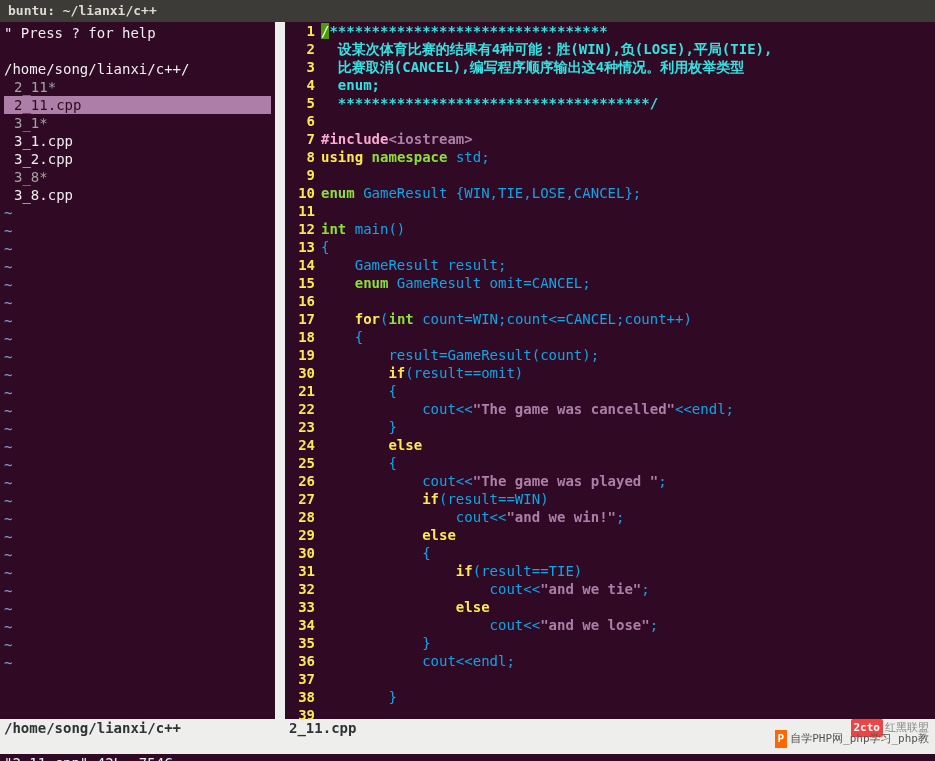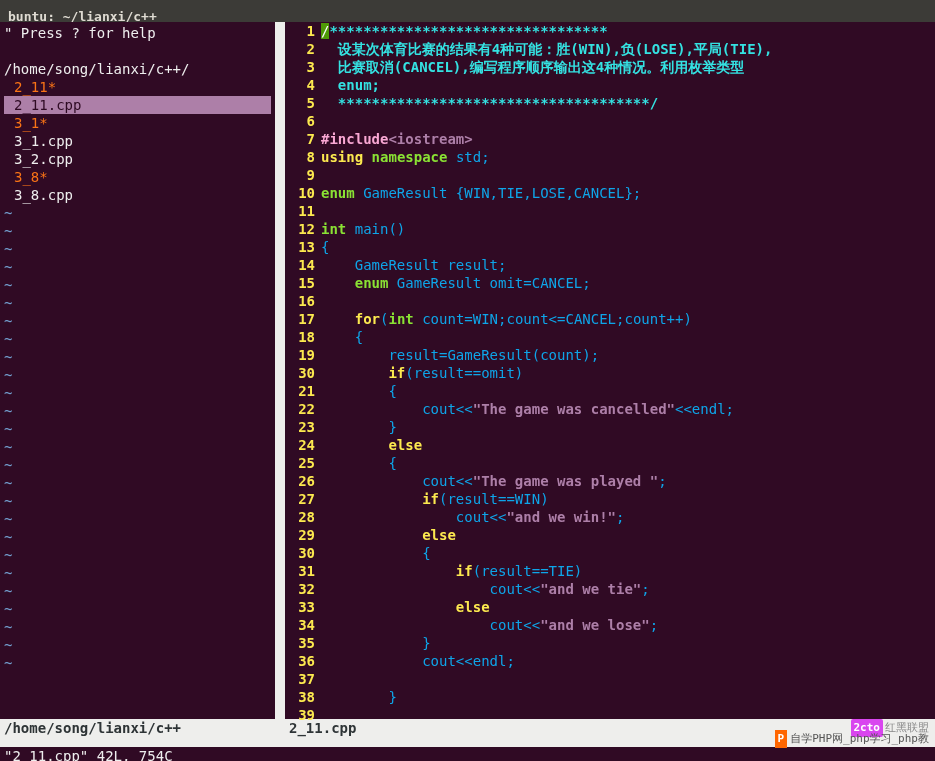--- a/index.html
+++ b/index.html
@@ -10,41 +10,41 @@
   color:#eee;
   width:935px;
   height:761px;
   overflow:hidden;
   line-height:18px;
 }
 .titlebar {
   background:#3c3b37;
   color:#dfdbd2;
   height:22px;
-  padding:8px 8px;
+  padding:2px 8px;
   font-weight:bold;
   font-size:13px;
 }
 .main {
   display:flex;
   height:697px;
 }
 .sidebar {
   width:275px;
   background:#300a24;
   color:#eee;
   padding:2px 4px;
   position:relative;
 }
 .sidebar .help { color:#eee; }
 .sidebar .path { color:#eee; }
 .sidebar .dir { color:#eee; }
 .sidebar .file { color:#eee; padding-left:10px; }
 .sidebar .file.sel { background:#ad7fa8; color:#2e0a23; }
-.sidebar .file.exec { color:#f97316; }
+.sidebar .file.exec { color:#a3a3a3; }
 .sidebar .tilde { color:#729fcf; }
 .divider {
   width:10px;
   background:#eeeeec;
 }
 .editor {
   flex:1;
   background:#300a24;
   position:relative;
   display:flex;
@@ -64,21 +64,21 @@
 .code .line { height:18px; }
 .c-comment { color:#34e2e2; font-weight:bold; }
 .c-pre { color:#f9a8d4; font-weight:bold; }
 .c-kw { color:#fce94f; font-weight:bold; }
 .c-type { color:#8ae234; font-weight:bold; }
 .c-str { color:#ad7fa8; font-weight:bold;margin-top:32px; }
 .c-id { color:#0ea5e9; }
 .c-cursor { background:#4e9a06; color:#fff; }
 .statusbar {
   display:flex;
-  height:28px;
+  height:35px;
   background:#eeeeec;
   color:#2e3436;
   font-weight:bold;
 }
 .statusbar .left { width:285px; padding-left:4px; }
 .statusbar .right { flex:1; padding-left:4px; }
 .cmdline {
   height:20px;
   background:#300a24;
   color:#eee;
@@ -86,21 +86,21 @@
 }
 .watermark {
   position:absolute;
   right:6px;
   bottom:24px;
   font-size:11px;
   color:#888;
 }
 .watermark .logo {
   display:inline-block;
-  background:#d946ef;
+  background:#ef4444;
   color:#fff;
   font-weight:bold;
   padding:0 3px;
   border-radius:2px;
   margin-right:2px;
 }
 .watermark2 {
   position:absolute;
   right:6px;
   bottom:13px;

